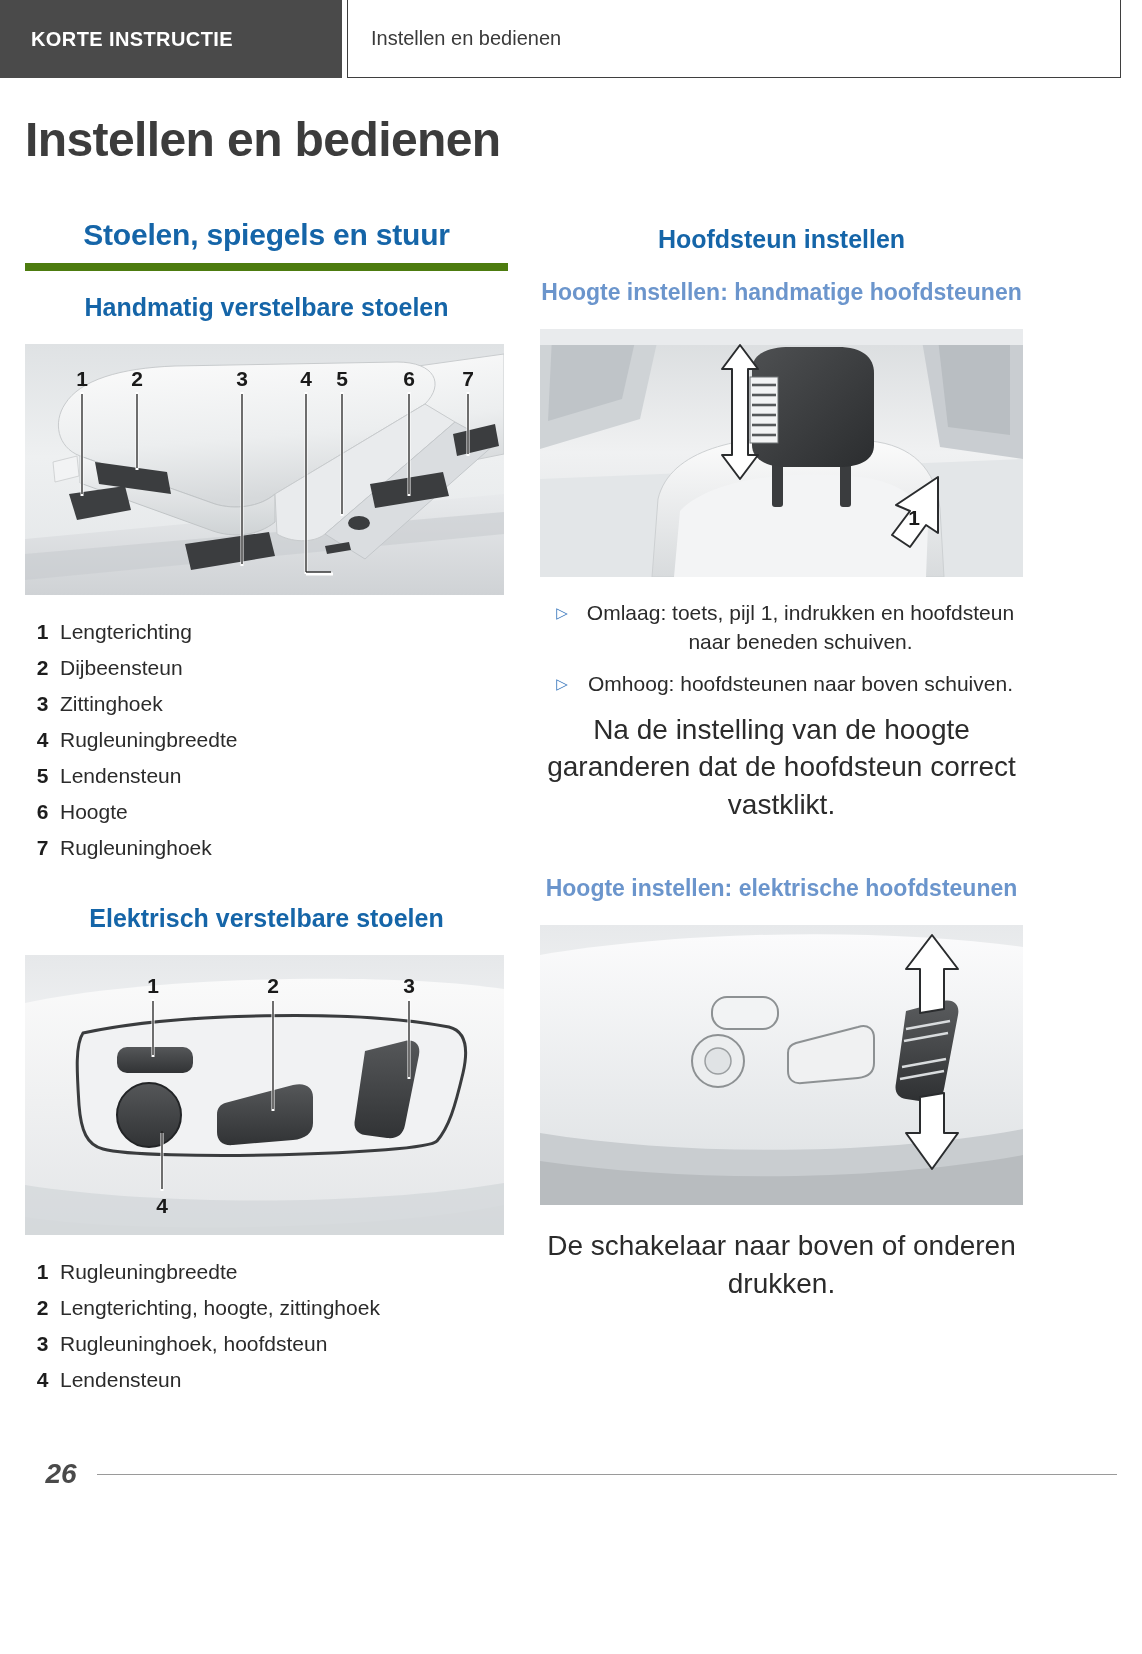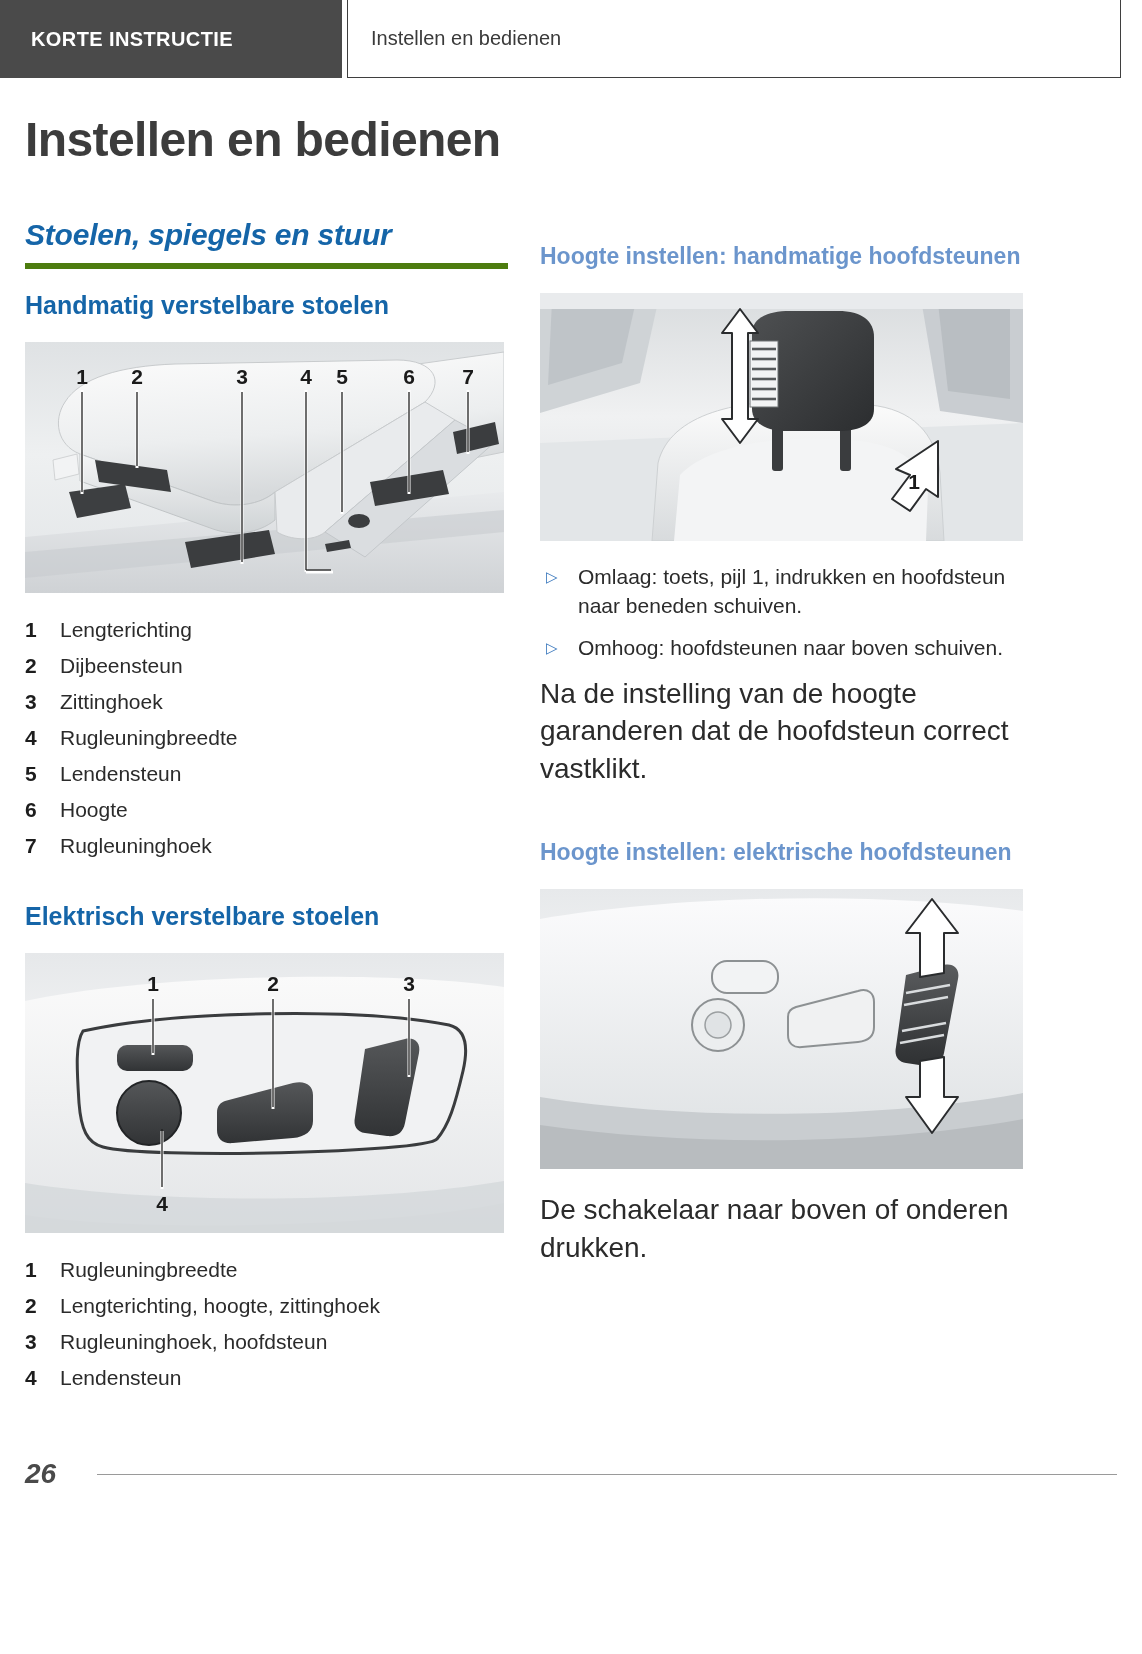--- a/index.html
+++ b/index.html
@@ -9,20 +9,21 @@
     background: #ffffff;
     font-family: "Liberation Sans", sans-serif;
     color: #2b2b2b;
   }
   .page {
     position: relative;
     width: 1142px;
     height: 1558px;
     background: #ffffff;
     overflow: hidden;
+    text-align: center;
   }
 
   
   .header {
     position: absolute;
     top: 0; left: 0;
     width: 1142px;
     height: 78px;
     display: flex;
     align-items: stretch;
@@ -82,24 +83,23 @@
   }
 
   .h2 {
     font-size: 30px;
     font-weight: bold;
     color: #1565a8;
     letter-spacing: -0.2px;
     line-height: 1.12;
   }
   .h2-rule {
-    border-bottom: 6px solid #4d7c0f;
+    border-bottom: 8px solid #4d7c0f;
     padding-bottom: 11px;
     margin-bottom: 14px;
-    font-style: italic;
   }
   .h3 {
     font-size: 25px;
     font-weight: bold;
     color: #1565a8;
     line-height: 1.2;
   }
   .h4 {
     font-size: 23px;
     font-weight: bold;
@@ -394,20 +394,21 @@
       </li>
       <li>
         <span class="num">4</span>
         <span class="txt">Lendensteun</span>
       </li>
     </ul>
   </div>
 
   <div class="col-right">
 
+    <div class="h3" style="margin-top:6px;">Hoofdsteun instellen</div>
 
     <div class="h4" style="margin-top:24px;">Hoogte instellen: handmatige hoofdsteunen</div>
 
     <div class="figure" style="margin-top:22px;width:483px;height:248px;">
       <svg width="483" height="248" viewBox="0 0 483 248">
         <defs>
           <linearGradient id="gCabin" x1="0" y1="0" x2="0" y2="1">
             <stop offset="0" stop-color="#d9dcde"></stop>
             <stop offset="0.5" stop-color="#f0f1f2"></stop>
             <stop offset="1" stop-color="#dde0e2"></stop>

